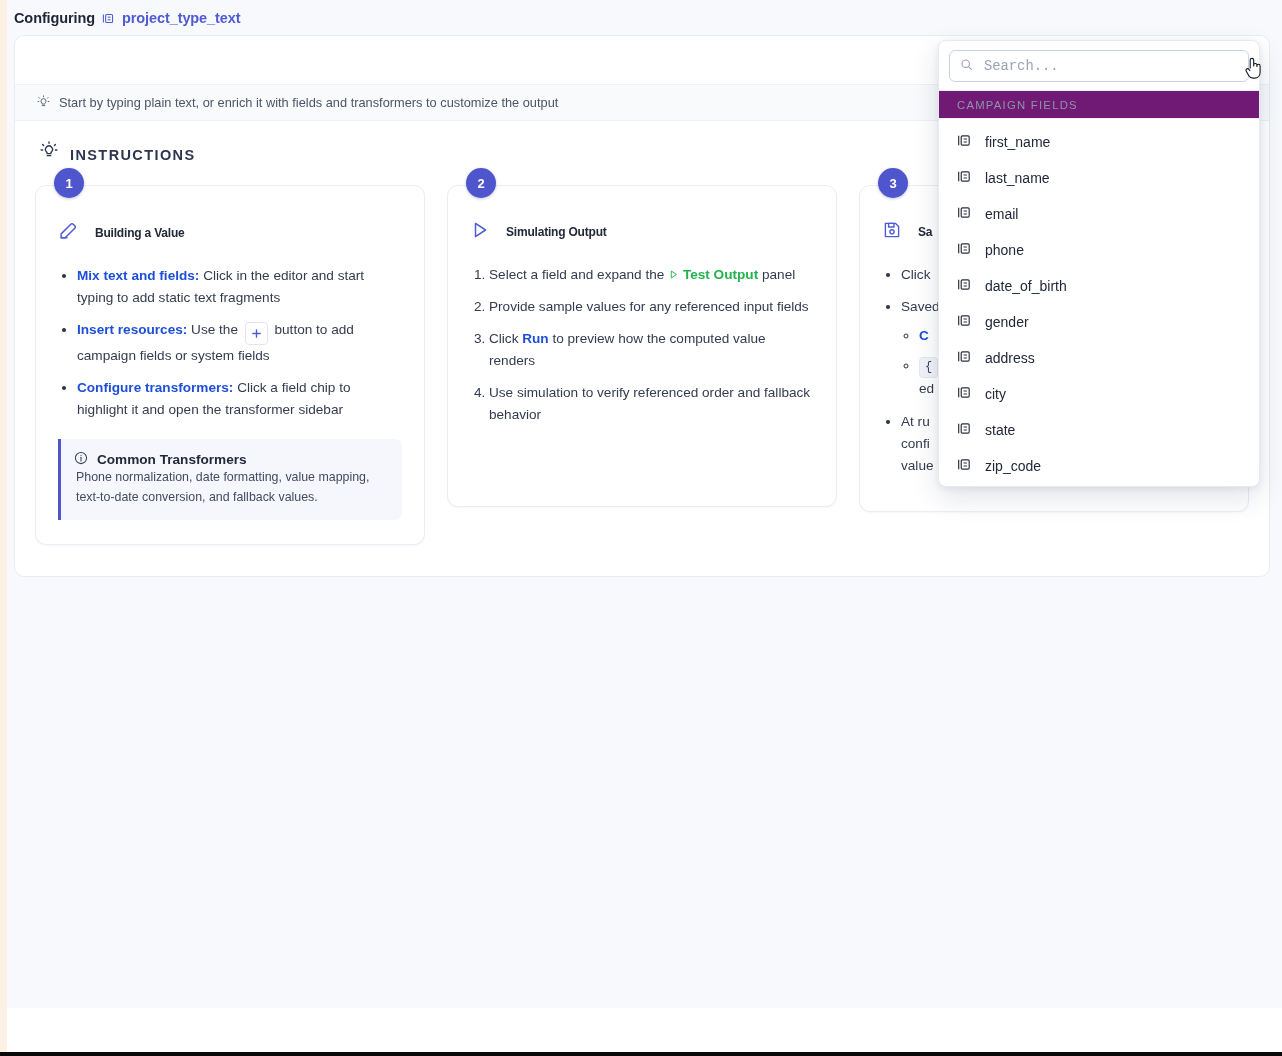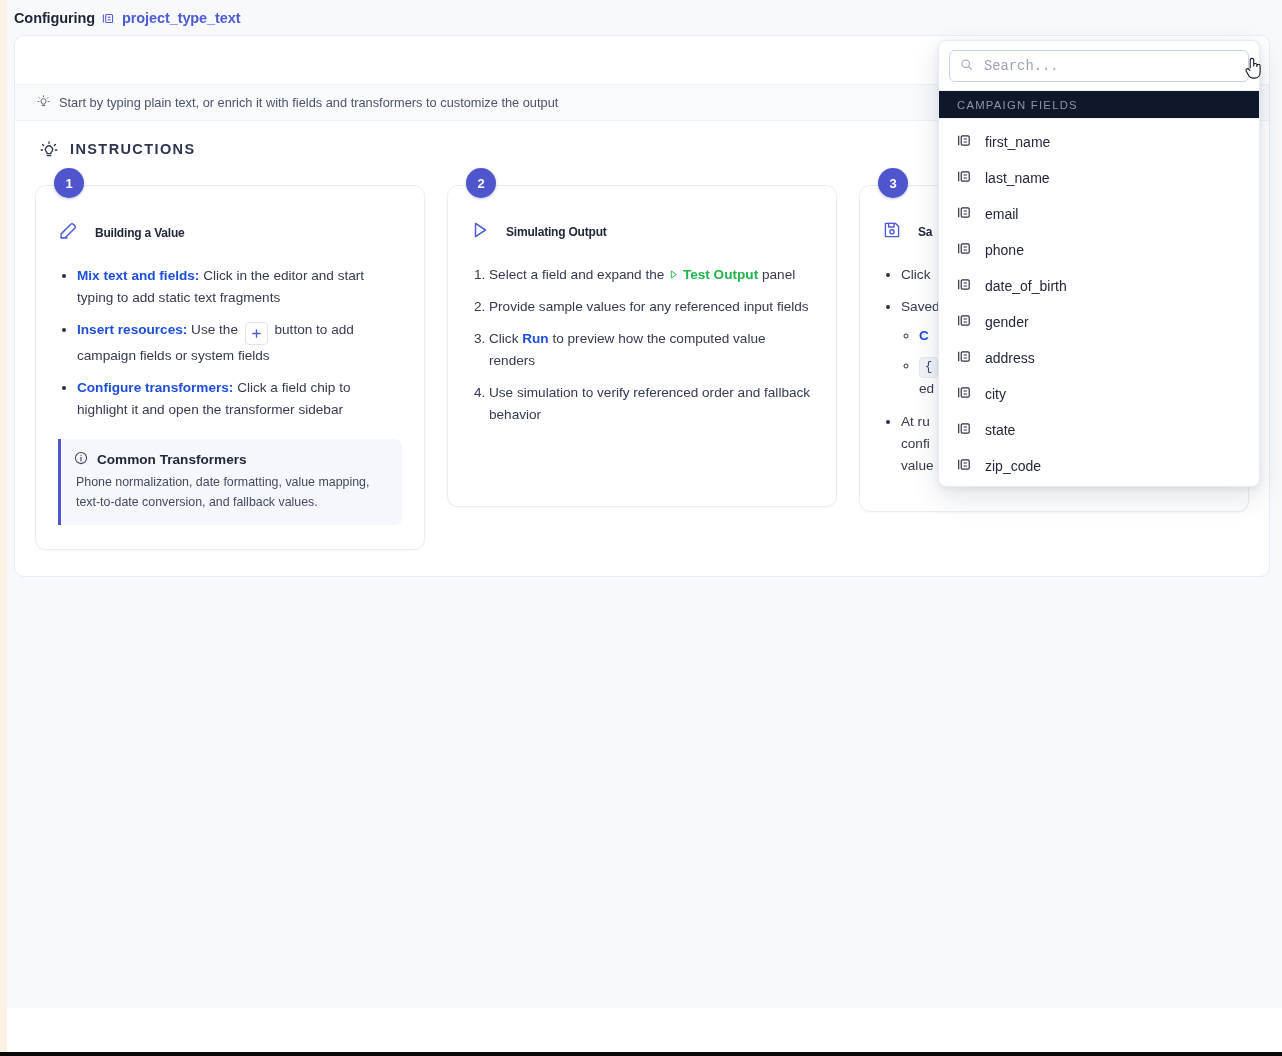--- a/index.html
+++ b/index.html
@@ -101,21 +101,21 @@
     z-index: 40;
     box-shadow: 0 1px 2px rgba(20,30,60,.07);
   }
 
   
   .instr {
     padding: 20px 20px 0 20px;
   }
   .instr-head {
     display: flex;
-    align-items: flex-start;
+    align-items: flex-end;
     gap: 12px;
     margin-bottom: 22px;
     padding-left: 5px;
   }
   .instr-title {
     font-size: 14.5px;
     font-weight: bold;
     letter-spacing: 1.4px;
     color: #2e3550;
   }
@@ -209,21 +209,20 @@
     border-radius: 0 7px 7px 0;
     padding: 12px 14px 13px 13px;
   }
   .note-head {
     display: flex;
     align-items: center;
     gap: 9px;
     font-size: 13.6px;
     font-weight: bold;
     color: #222839;
-    margin-bottom: 5px;
   }
   .note-body {
     font-size: 12.4px;
     line-height: 1.58;
     color: #444b60;
     padding-left: 2px;
   }
 
   
   .dropdown {
@@ -259,21 +258,21 @@
     font-size: 13.8px;
     color: #7f1d1d;
     width: 100%;
     background: transparent;
   }
   .dd-search input::placeholder { color: #9aa2b4; }
   .dd-group {
     font-size: 11.3px;
     letter-spacing: 1.25px;
     color: #8d95a7;
-    background: #0f172a;
+    background: #701a75;
     padding: 8px 18px 7px 18px;
     border-top: 1px solid #eef1f6;
     border-bottom: 1px solid #eef1f6;
   }
   .dd-list { padding-top: 5px; }
   .dd-item {
     display: flex;
     align-items: center;
     gap: 13px;
     padding: 0 18px;

